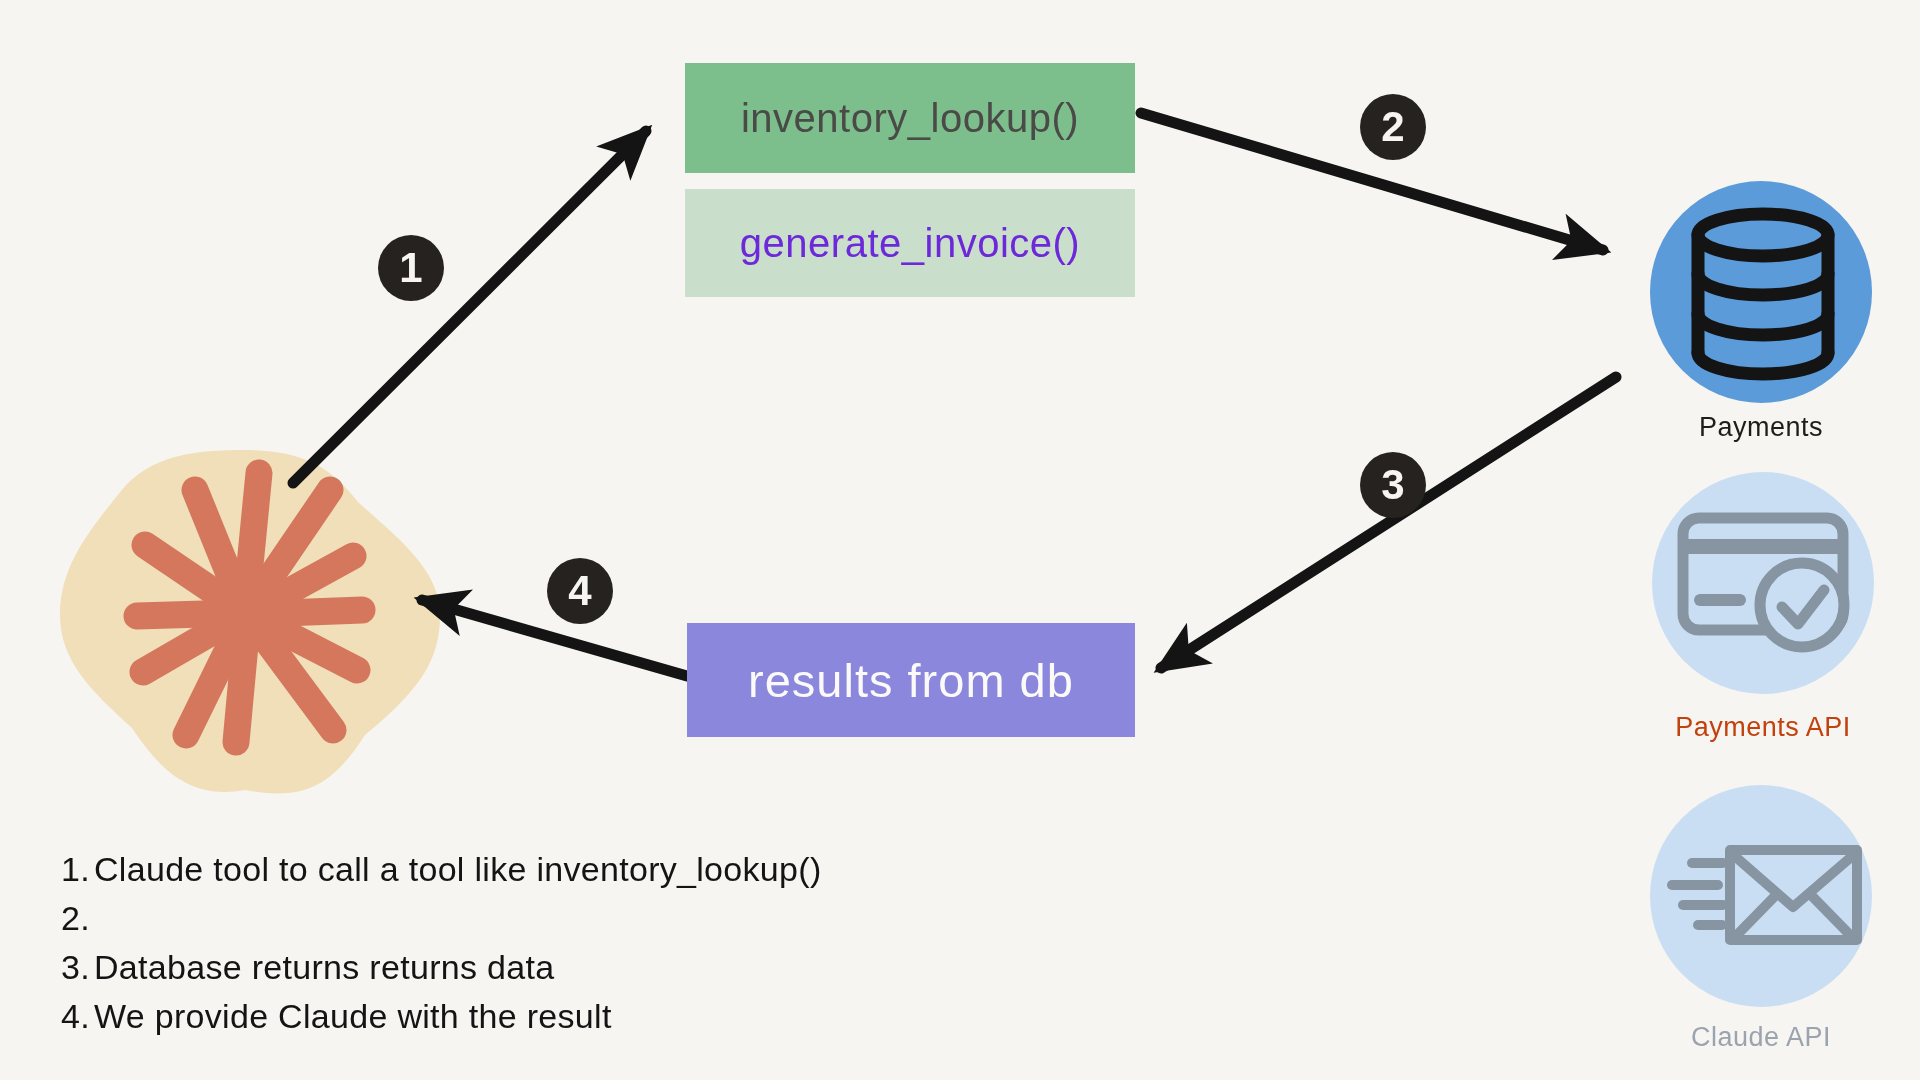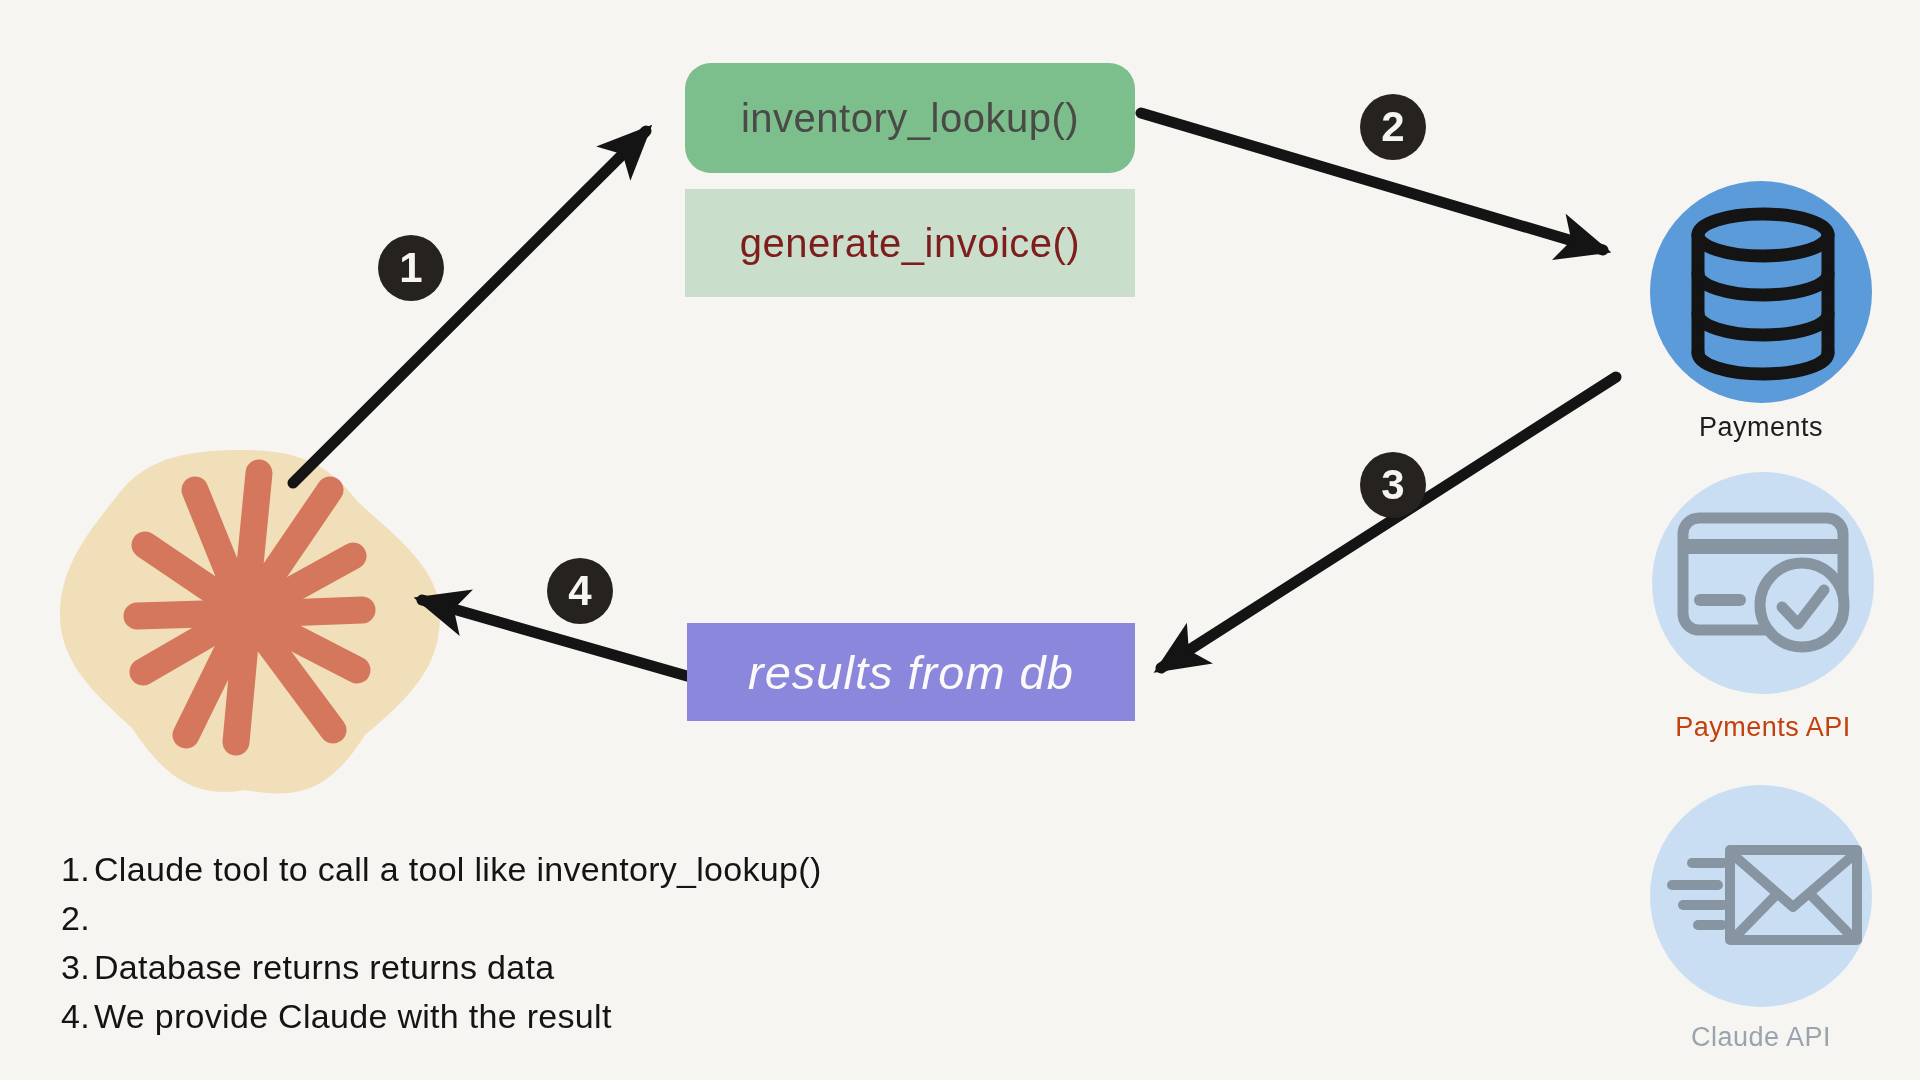--- a/index.html
+++ b/index.html
@@ -11,31 +11,31 @@
   .abs{position:absolute;}
   svg{display:block;}
 
   
   .tool-box{
     position:absolute;left:685px;width:450px;height:110px;
     display:flex;align-items:center;justify-content:center;
     font-size:40px;letter-spacing:.5px;font-weight:500;
   }
   .tool-active{background:#7dbe8d;color:#4a4a47;}
-  .tool-inactive{background:#cadfcb;color:#7f1d1d;justify-content:center;}
-  #tool-1{top:63px;border-radius:26px;}
+  .tool-inactive{background:#cadfcb;color:#6d28d9;justify-content:center;}
+  #tool-1{top:63px;}
   #tool-2{top:189px;height:108px;}
   #tool-3{top:313px;height:112px;}
 
   
   .result-box{
-    position:absolute;left:687px;top:623px;width:448px;height:98px;
+    position:absolute;left:687px;top:623px;width:448px;height:114px;
     background:#8a87dc;color:#fbfaf8;
     display:flex;align-items:center;justify-content:center;
-    font-size:47px;letter-spacing:1px;font-weight:500;font-style:italic;
+    font-size:47px;letter-spacing:1px;font-weight:500;
   }
 
   
   .badge{
     position:absolute;width:66px;height:66px;border-radius:50%;
     background:#262220;color:#f7f5f2;
     display:flex;align-items:center;justify-content:center;
     font-size:42px;font-weight:600;
   }
   #badge-1{left:378px;top:235px;}

